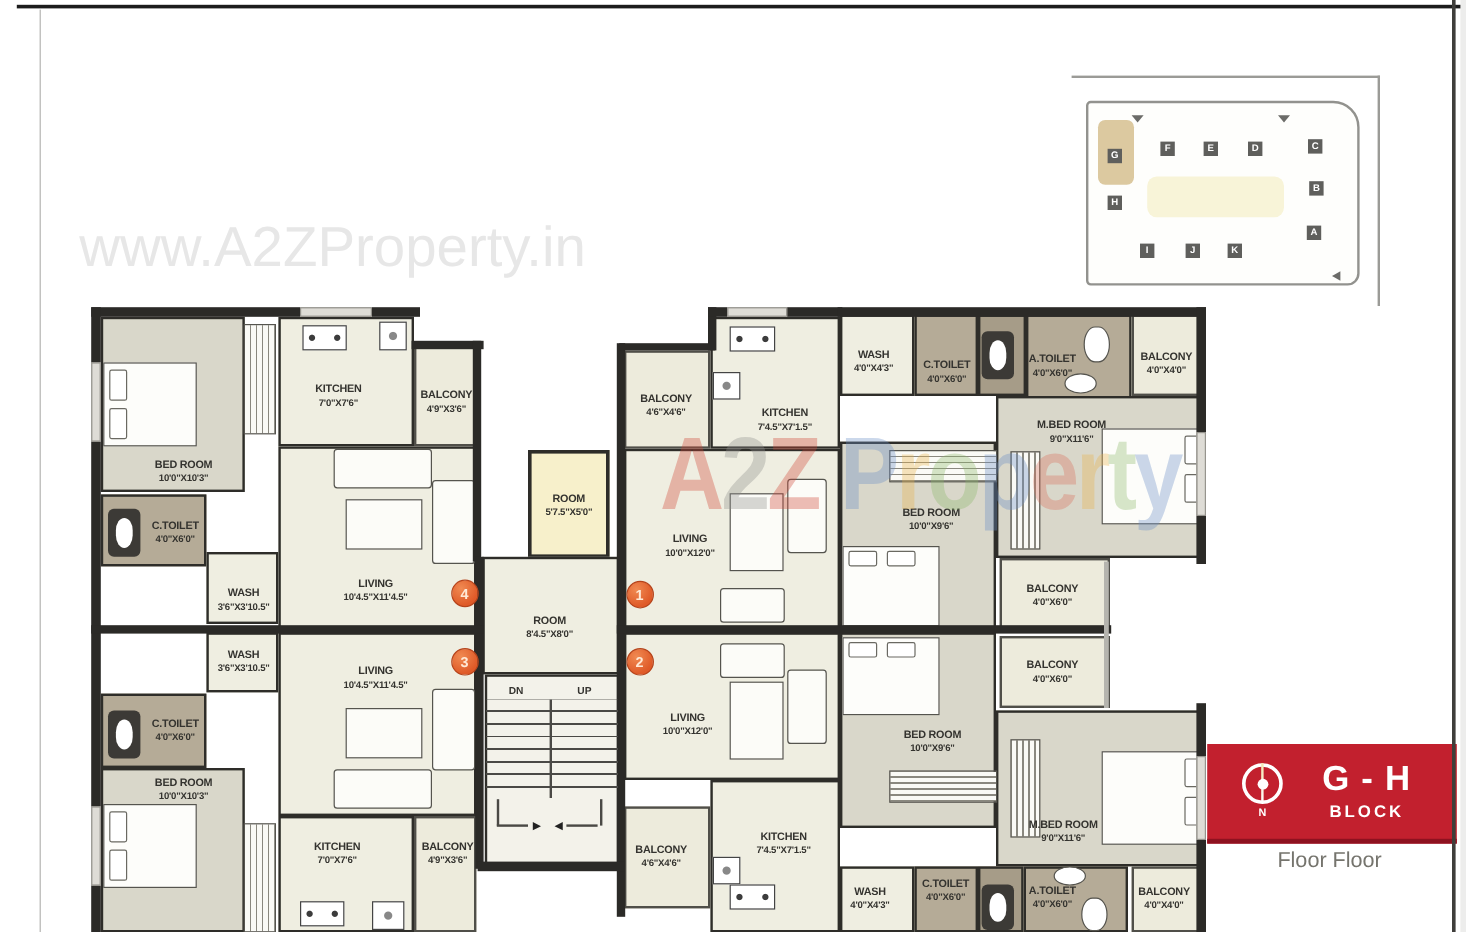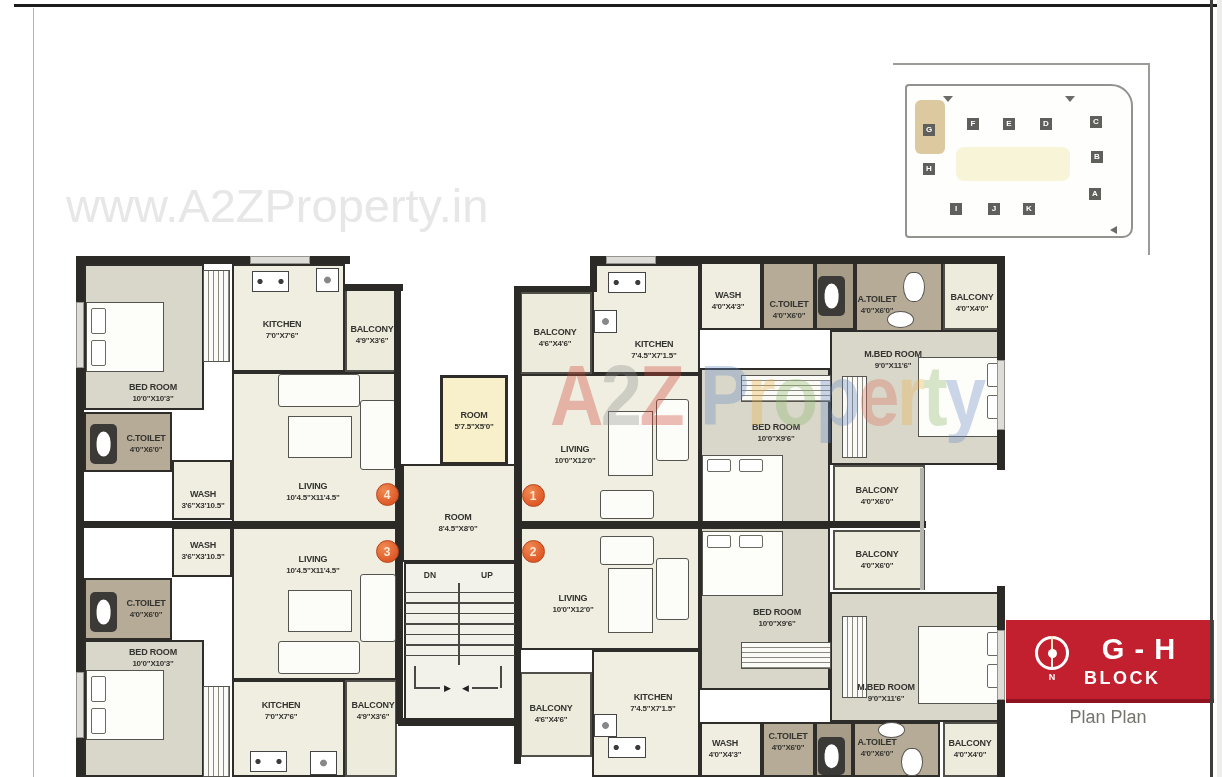--- a/index.html
+++ b/index.html
@@ -69,22 +69,22 @@
         font-weight:bold;text-align:center;line-height:12px;}
   .tri-down{position:absolute;width:0;height:0;border-left:5px solid transparent;
             border-right:5px solid transparent;border-top:6px solid #6b6b68;}
   .tri-corner{position:absolute;width:0;height:0;border-top:4px solid transparent;
             border-bottom:4px solid transparent;border-right:7px solid #6b6b68;}
   
   .banner{position:absolute;left:1006px;top:620px;width:208px;height:79px;background:#c2202e;
           border-bottom:4px solid #8e1220;z-index:40;}
   .banner-title{position:absolute;left:78px;top:13px;width:110px;text-align:center;color:#fff;
           font-size:29px;font-weight:bold;letter-spacing:1px;}
-  .banner-sub{position:absolute;left:78px;top:48px;width:110px;text-align:left;color:#fff;
-          font-size:18px;font-weight:bold;letter-spacing:2.5px;}
+  .banner-sub{position:absolute;left:78px;top:48px;width:110px;text-align:center;color:#fff;
+          font-size:14px;font-weight:bold;letter-spacing:2.5px;}
   .compass{position:absolute;left:29px;top:16px;width:28px;height:28px;border:3px solid #fff;border-radius:50%;}
   .compass:before{content:"";position:absolute;left:50%;top:-3px;width:2px;height:33px;margin-left:-1px;
           background:linear-gradient(#f4e7b2,#fff);}
   .compass:after{content:"";position:absolute;left:50%;top:50%;width:9px;height:9px;margin:-4.5px;
           background:#fff;border-radius:50%;}
   .compass-n{position:absolute;left:29px;top:52px;width:34px;text-align:center;color:#fff;
           font-size:9px;font-weight:bold;}
   .caption{position:absolute;left:1108px;top:717px;transform:translate(-50%,-50%);z-index:40;
           font-size:18px;color:#75746d;}
 </style>
@@ -393,17 +393,17 @@
     </div>
 
   <div class="wm-center" id="wm-center"><span style="color: rgb(207, 68, 52);">A</span><span style="color: rgb(142, 142, 140);">2</span><span style="color: rgb(207, 68, 52);">Z</span><span style="color: rgb(136, 136, 136);"> </span><span style="color: rgb(106, 142, 198);">P</span><span style="color: rgb(233, 179, 74);">r</span><span style="color: rgb(140, 185, 106);">o</span><span style="color: rgb(106, 142, 198);">p</span><span style="color: rgb(217, 112, 92);">e</span><span style="color: rgb(233, 179, 74);">r</span><span style="color: rgb(140, 185, 106);">t</span><span style="color: rgb(106, 142, 198);">y</span></div>
 
   <div class="banner">
     <div class="compass"></div>
     <div class="compass-n">N</div>
     <div class="banner-title">G - H</div>
     <div class="banner-sub">BLOCK</div>
   </div>
-  <div class="caption">Plan Plan</div>
+  <div class="caption">Floor Floor</div>
 
   <div class="rightpale"></div>
   <div class="rightline"></div>
 </div>
 
 </body></html>

